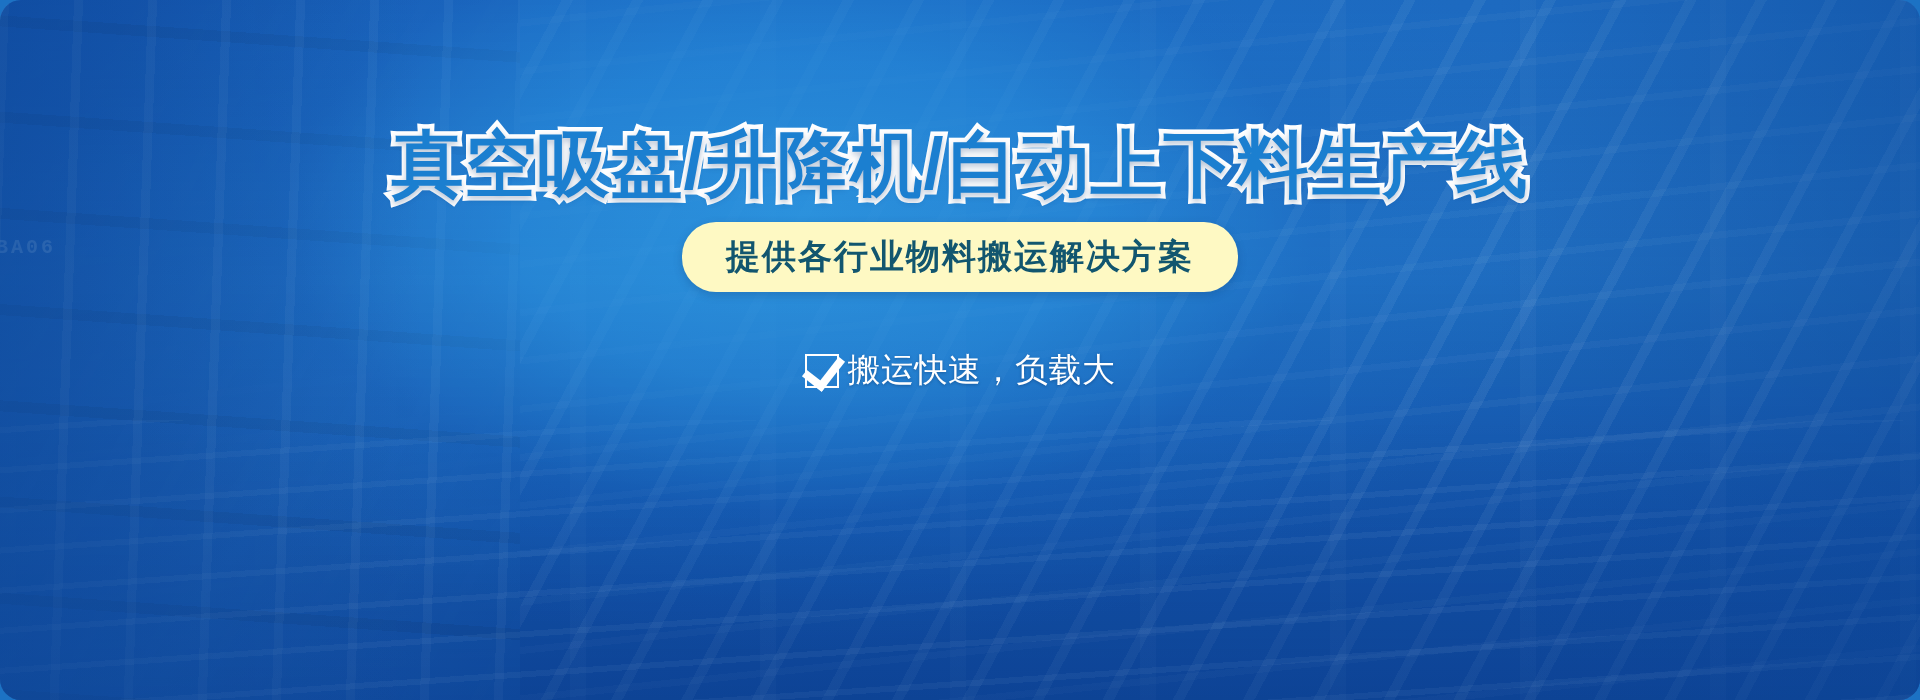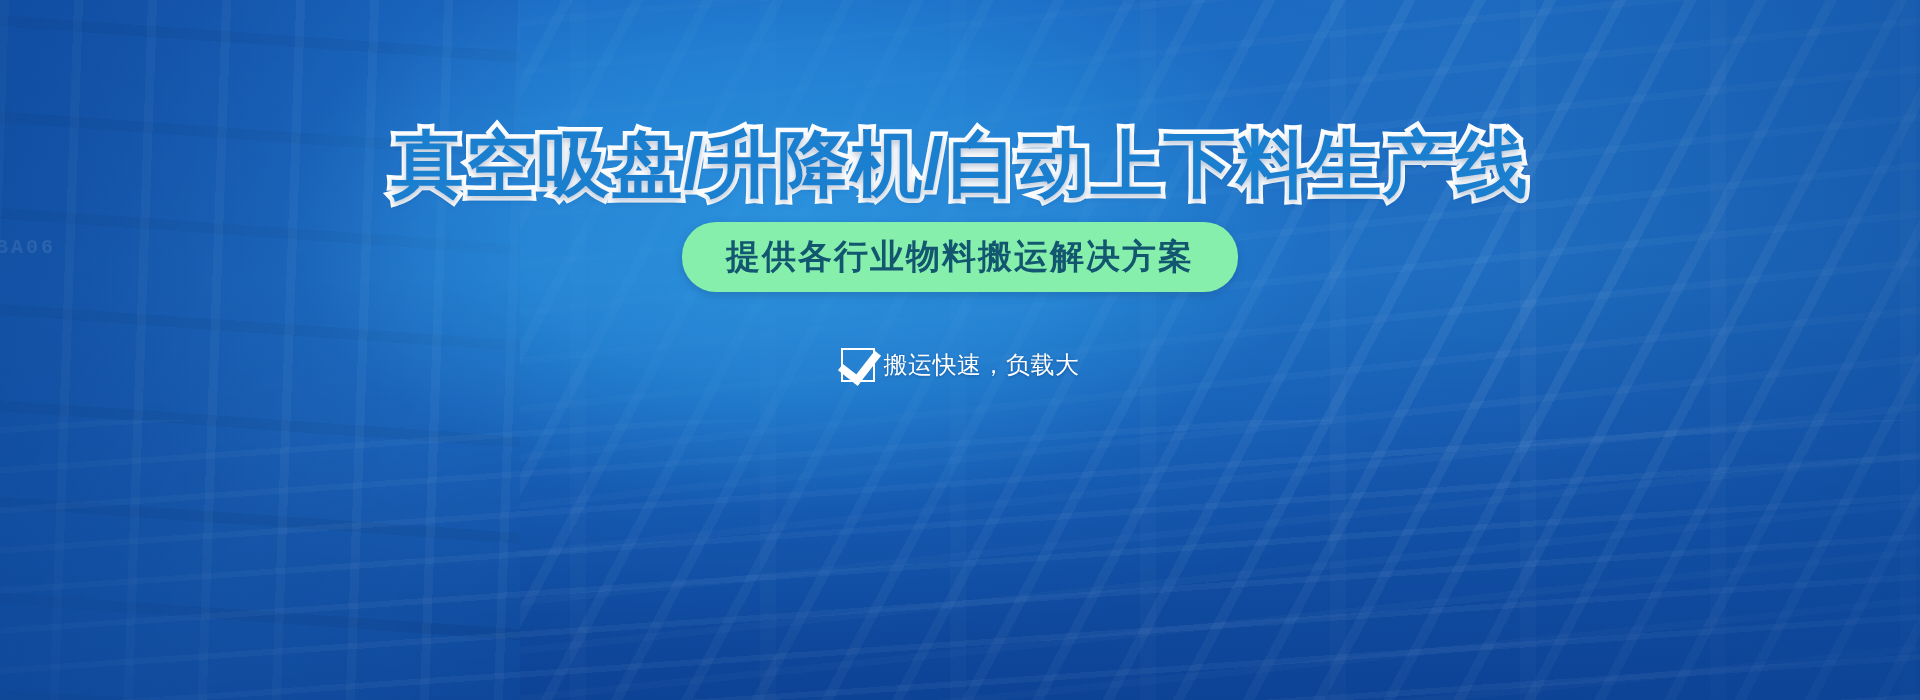--- a/index.html
+++ b/index.html
@@ -9,20 +9,21 @@
     font-family:"Liberation Sans","DejaVu Sans",sans-serif;
     background:#1c72c4;
   }
 
   
   .banner{
     position:relative;
     width:1920px; height:700px;
     overflow:hidden;
     background:#1668bb;
+    border-radius:21px;
   }
 
   
   .bg-photo{
     position:absolute; inset:0;
     background:
       
       repeating-linear-gradient(118deg,
         rgba(255,255,255,.10) 0px, rgba(255,255,255,.10) 10px,
         rgba(255,255,255,0) 10px, rgba(255,255,255,0) 62px),
@@ -104,21 +105,21 @@
     color:#1b7fd0;
     white-space:nowrap;
     -webkit-text-stroke:9px #ffffff;
     paint-order:stroke fill;
     text-shadow:0 3px 6px rgba(8,50,110,.30);
   }
 
   .badge-row{ margin-top:22px; }
   .badge{
     display:inline-block;
-    background:#86efac;
+    background:#fef9c3;
     color:#12566f;
     font-size:34px;
     font-weight:700;
     letter-spacing:2px;
     line-height:1;
     padding:17px 44px 19px;
     border-radius:34px;
     white-space:nowrap;
     box-shadow:0 3px 8px rgba(10,55,110,.25);
   }
@@ -144,21 +145,21 @@
   .check-icon::after{
     content:"";
     position:absolute;
     left:4px; top:-6px;
     width:17px; height:30px;
     border-right:8px solid #ffffff;
     border-bottom:8px solid #ffffff;
     transform:rotate(38deg);
   }
   .feature-label{
-    font-size:24px;
+    font-size:33px;
     font-weight:500;
     color:#ffffff;
     letter-spacing:.5px;
     text-shadow:0 1px 3px rgba(10,50,105,.45);
   }
 </style>
 </head>
 <body>
 
 <div class="banner">

